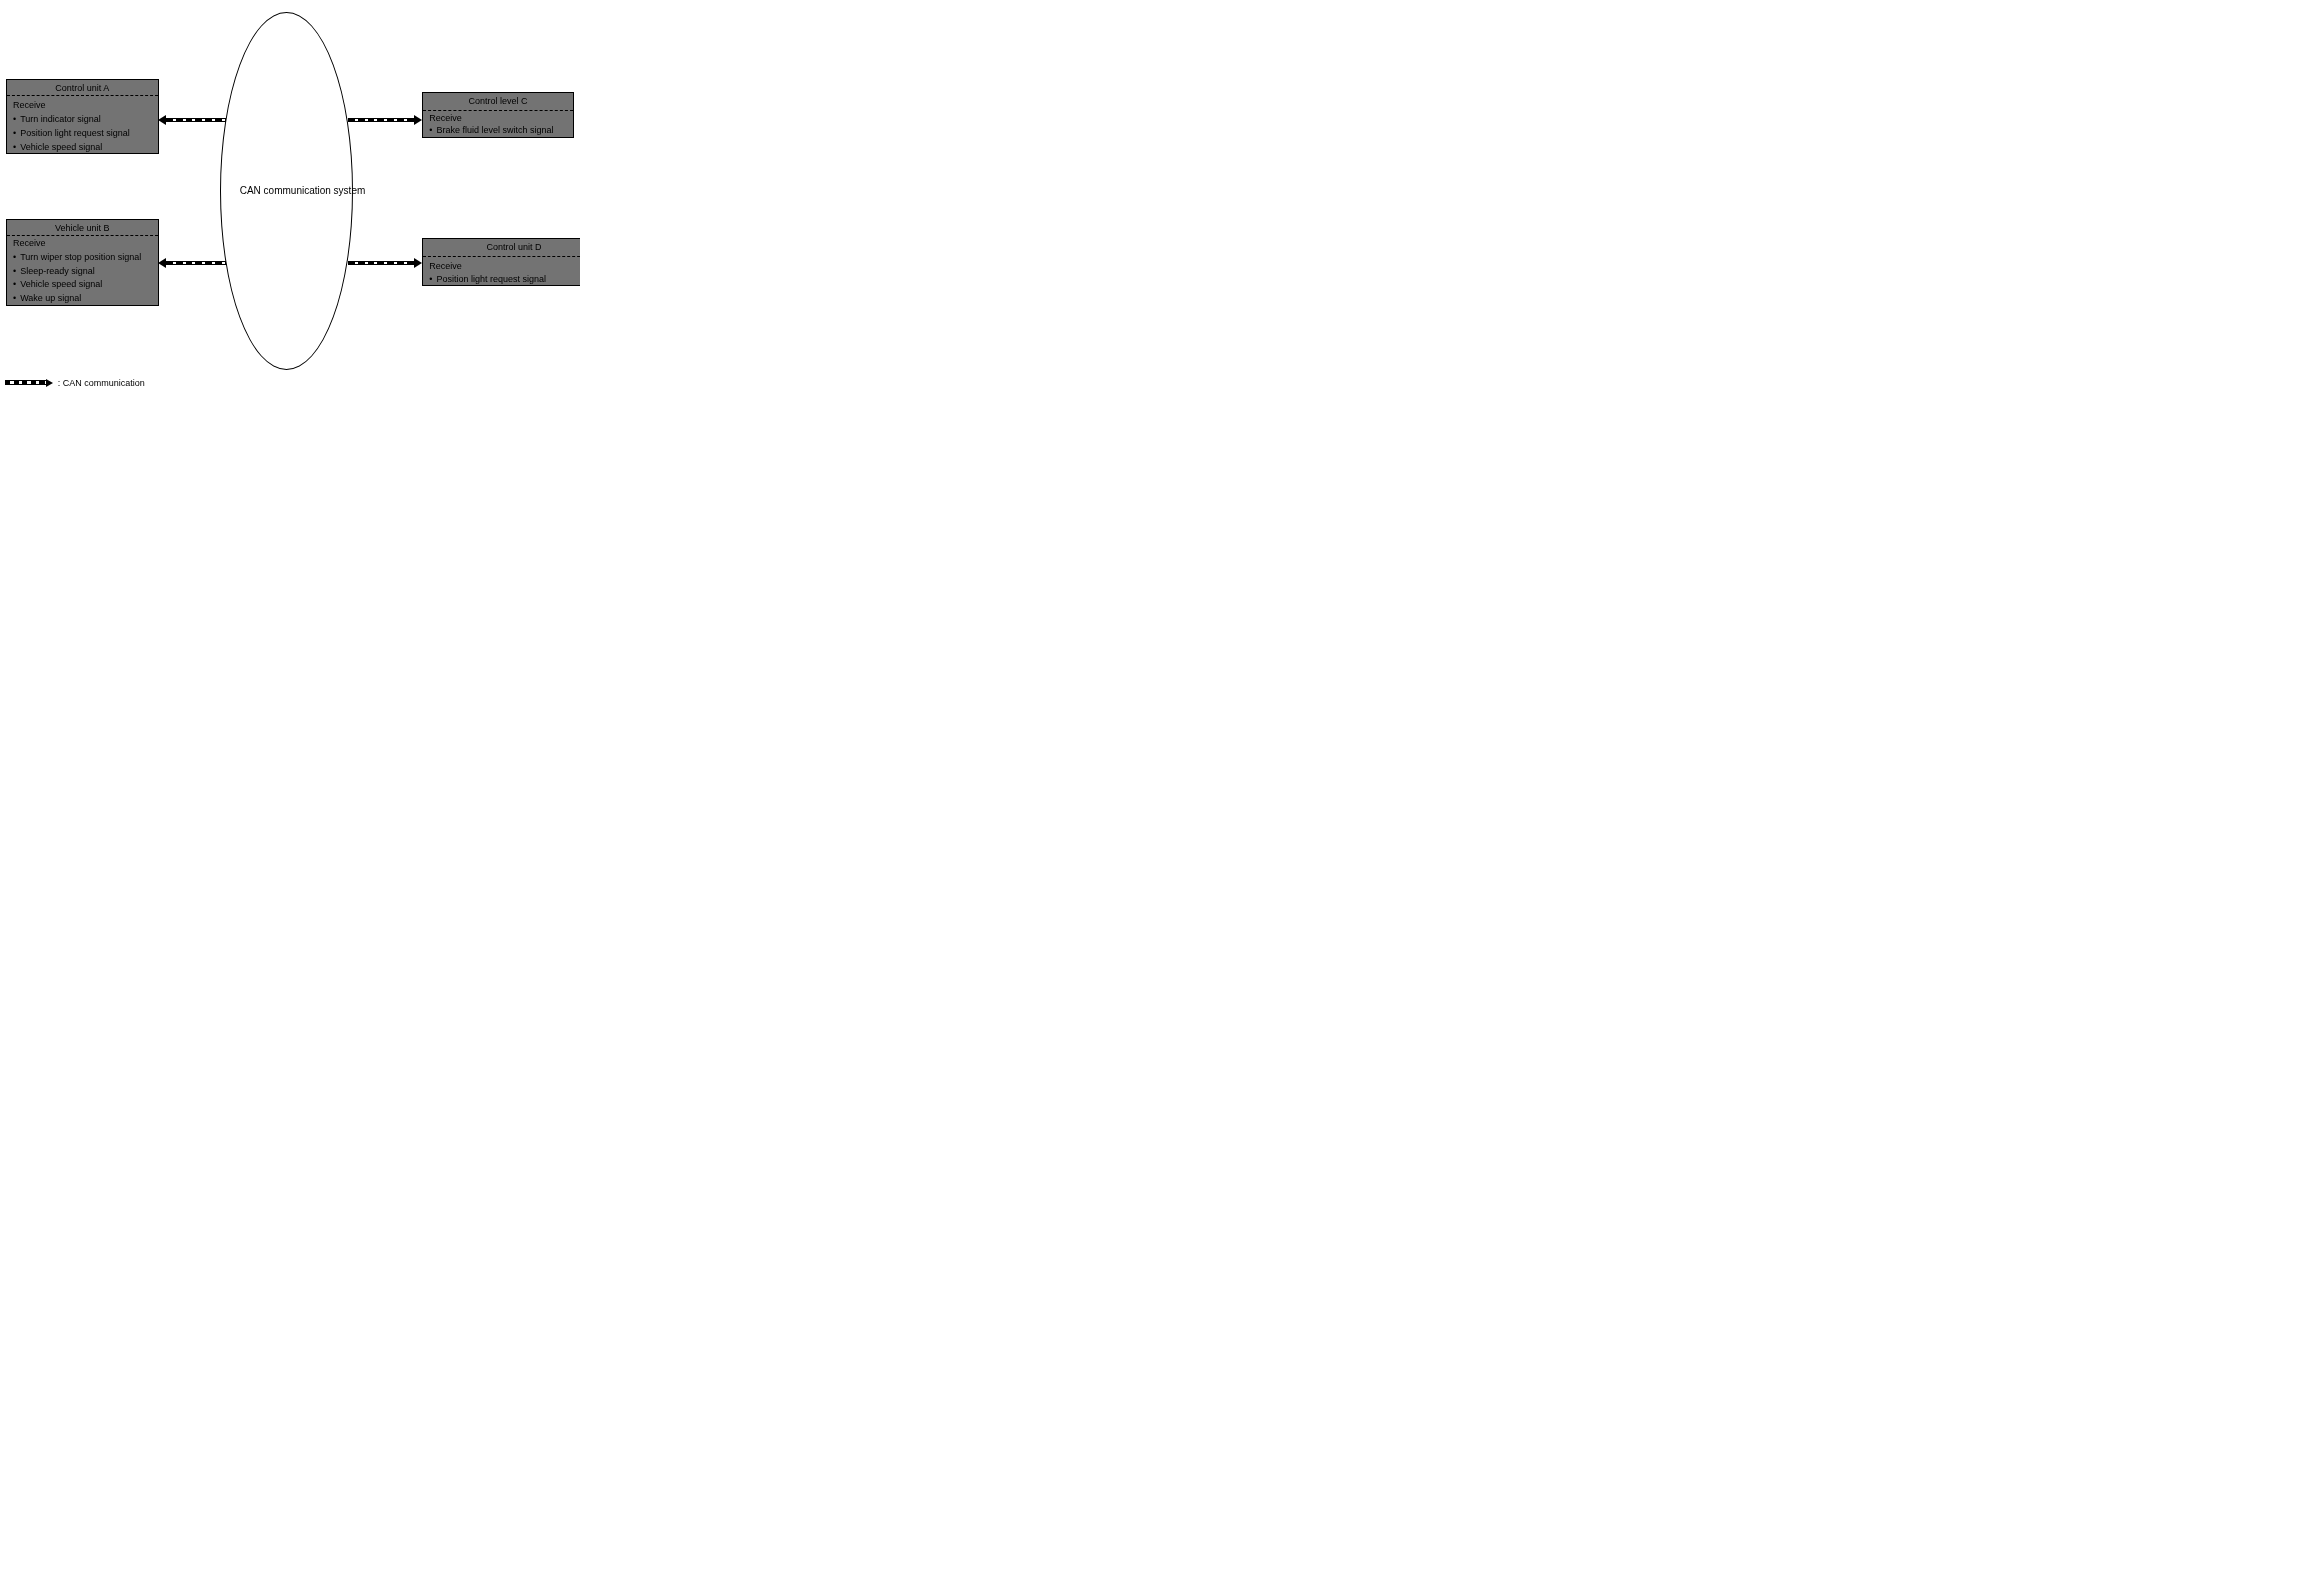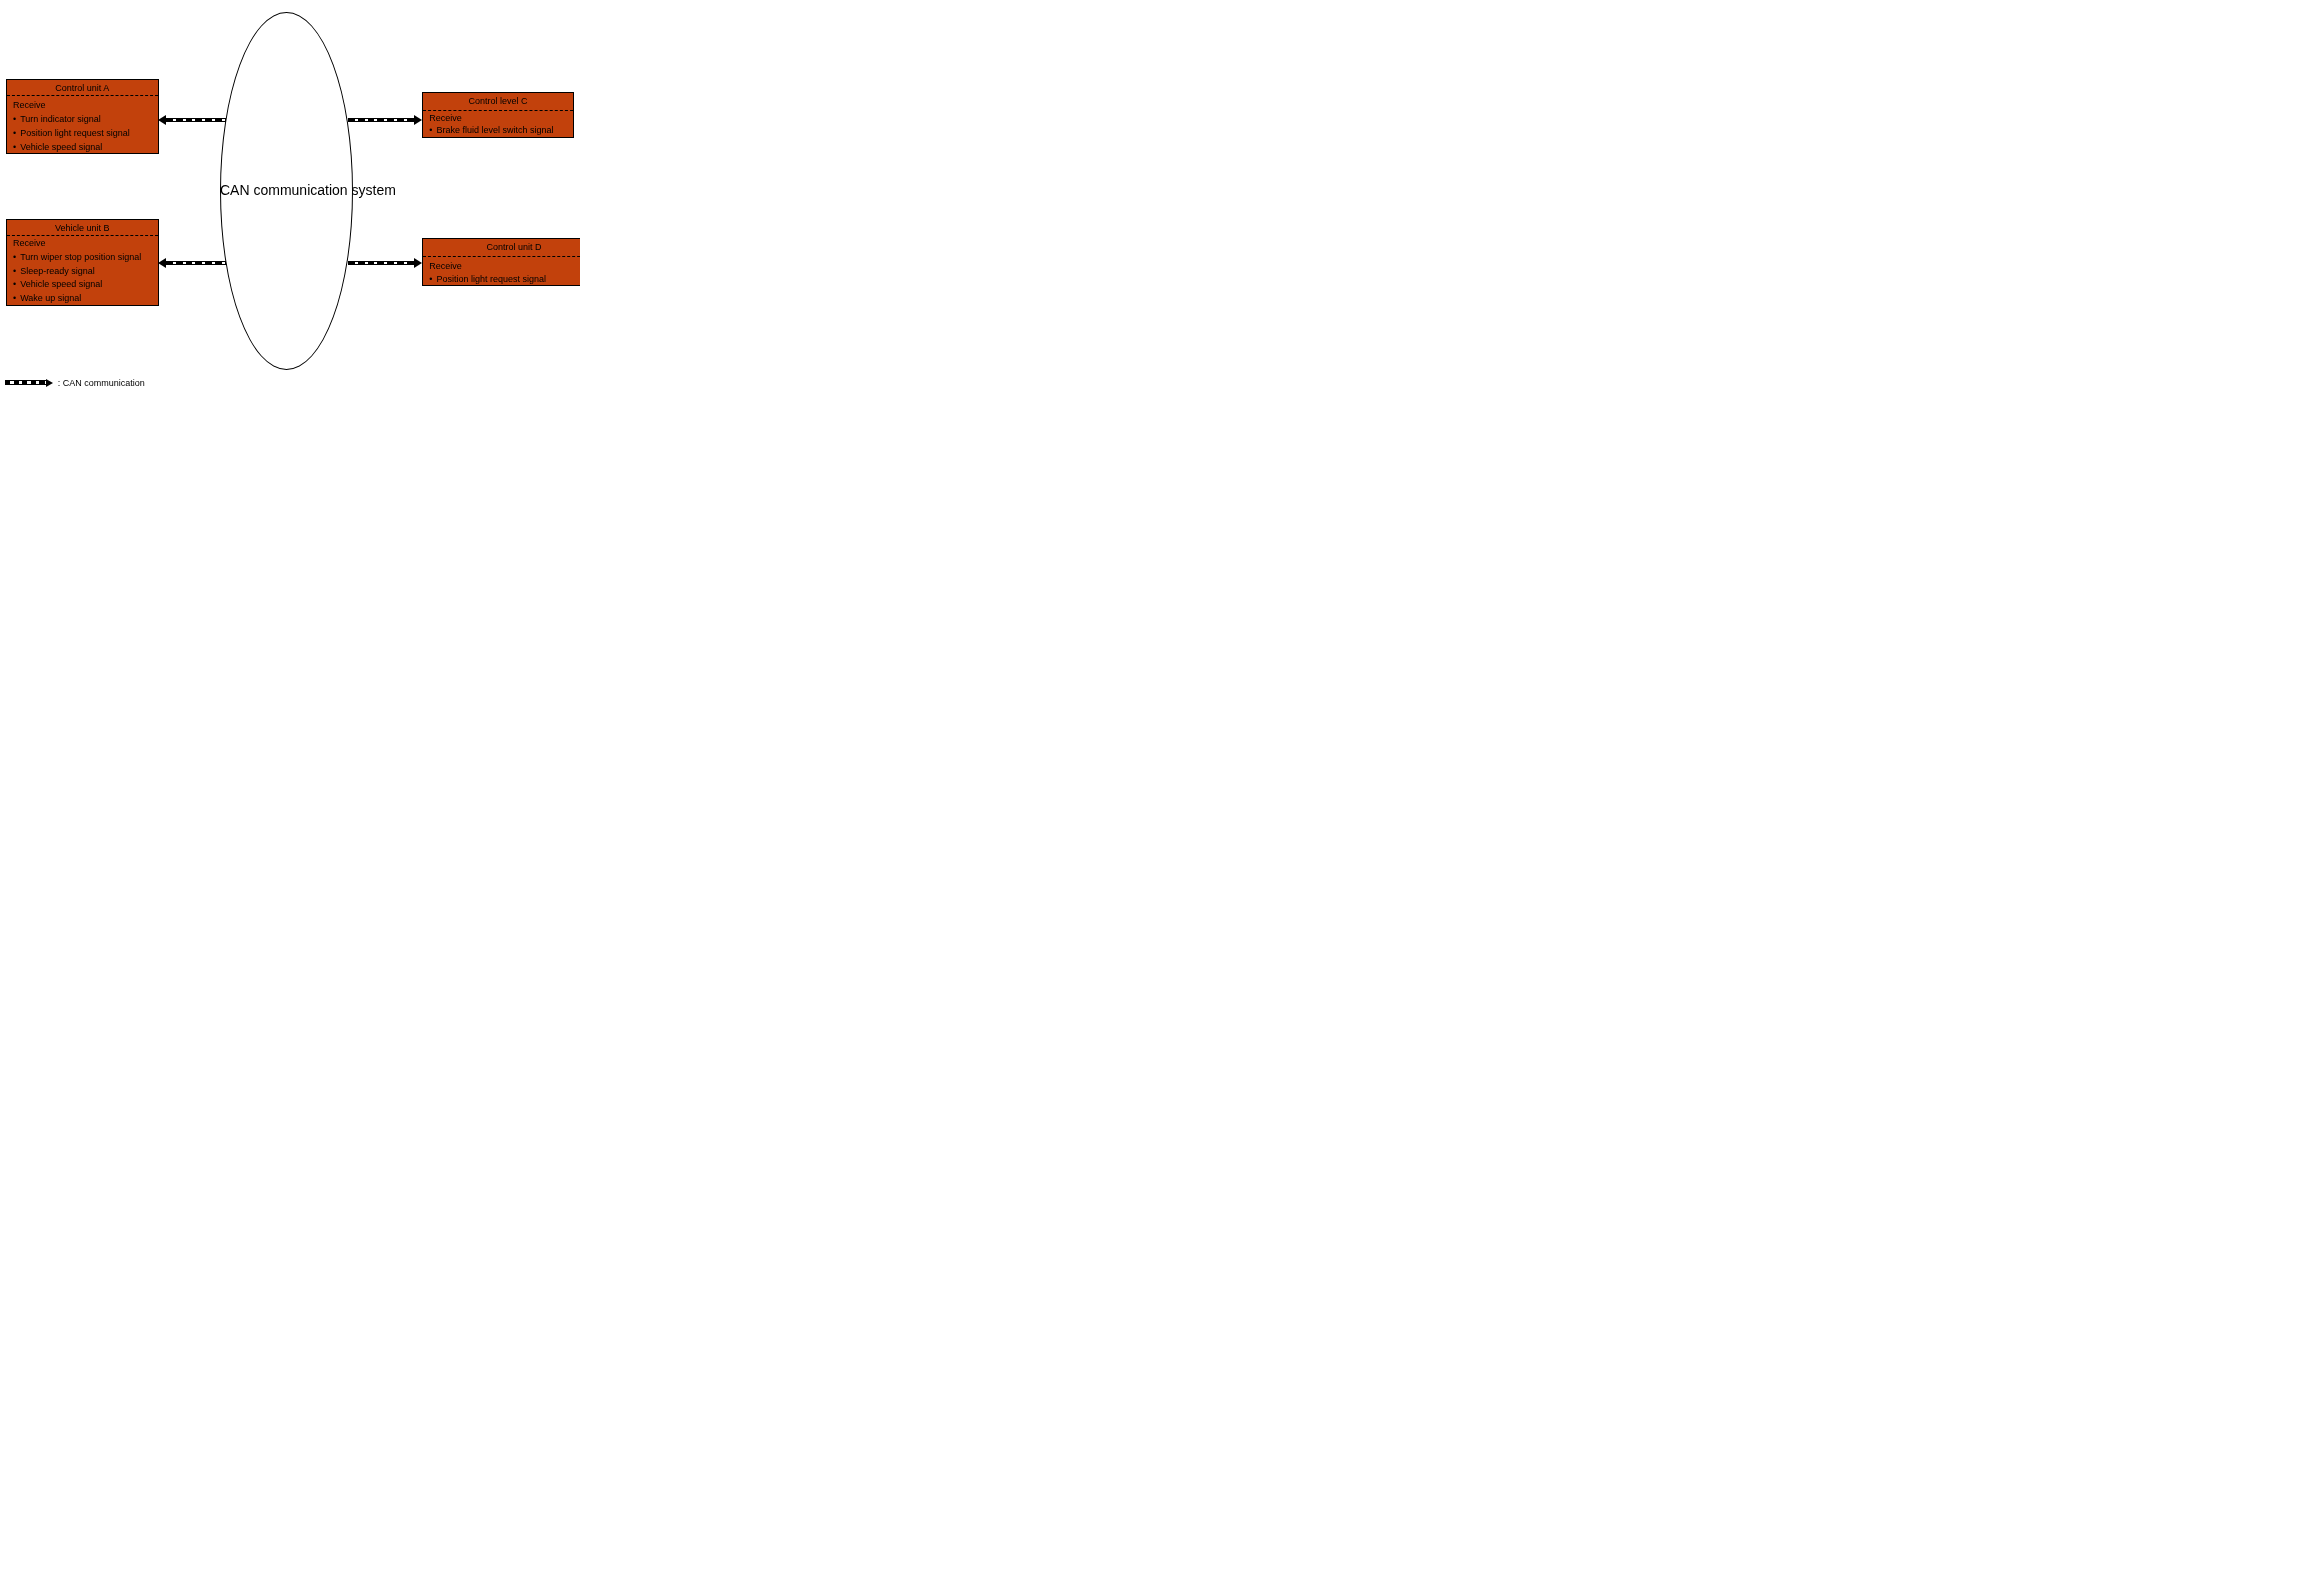--- a/index.html
+++ b/index.html
@@ -14,21 +14,21 @@
     background: #ffffff;
     font-family: "Liberation Sans", sans-serif;
     color: #000000;
     overflow: hidden;
   }
 
   
   .unit {
     position: absolute;
     border: 1.1px solid #000;
-    background: #c2410c;
+    background: #737373;
     box-sizing: border-box;
   }
   .unit-a { left: 5.7px;  top: 79px; width: 153px; height: 75px; }
   .unit-b { left: 5.7px;  top: 219px; width: 153px; height: 87px; }
   .unit-c { left: 422px; top: 92px; width: 152px; height: 46px;  }
   .unit-d { left: 422px; top: 238px; width: 184px; height: 48px;  }
 
   .unit-title {
     text-align: center;
     font-size: 9px;
@@ -67,23 +67,24 @@
     border-radius: 50%;
     box-sizing: border-box;
     background: #fff;
   }
   .bus-label {
     position: absolute;
     left: 220px;
     top: 185px;
     width: 133px;
     text-align: center;
-    font-size: 14px;
+    font-size: 10px;
     line-height: 11.5px;
     white-space: nowrap;
+    padding-left: 16px;
   }
 
   
   .arrow {
     position: absolute;
     height: 10.3px;
     display: flex;
     align-items: center;
   }
   .arrow-a { left: 158px; top: 115px; width: 68px; }

